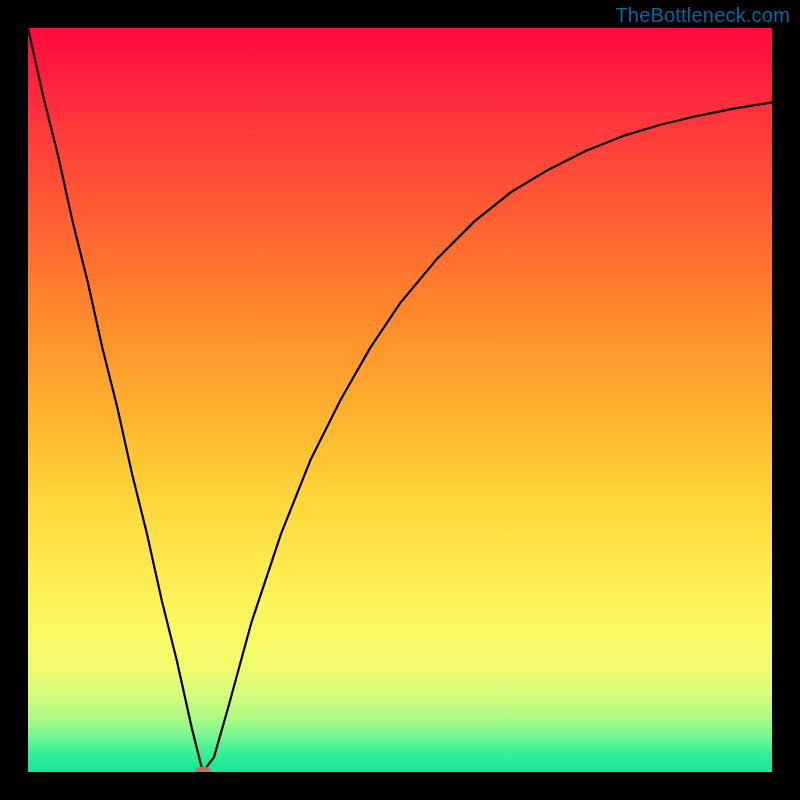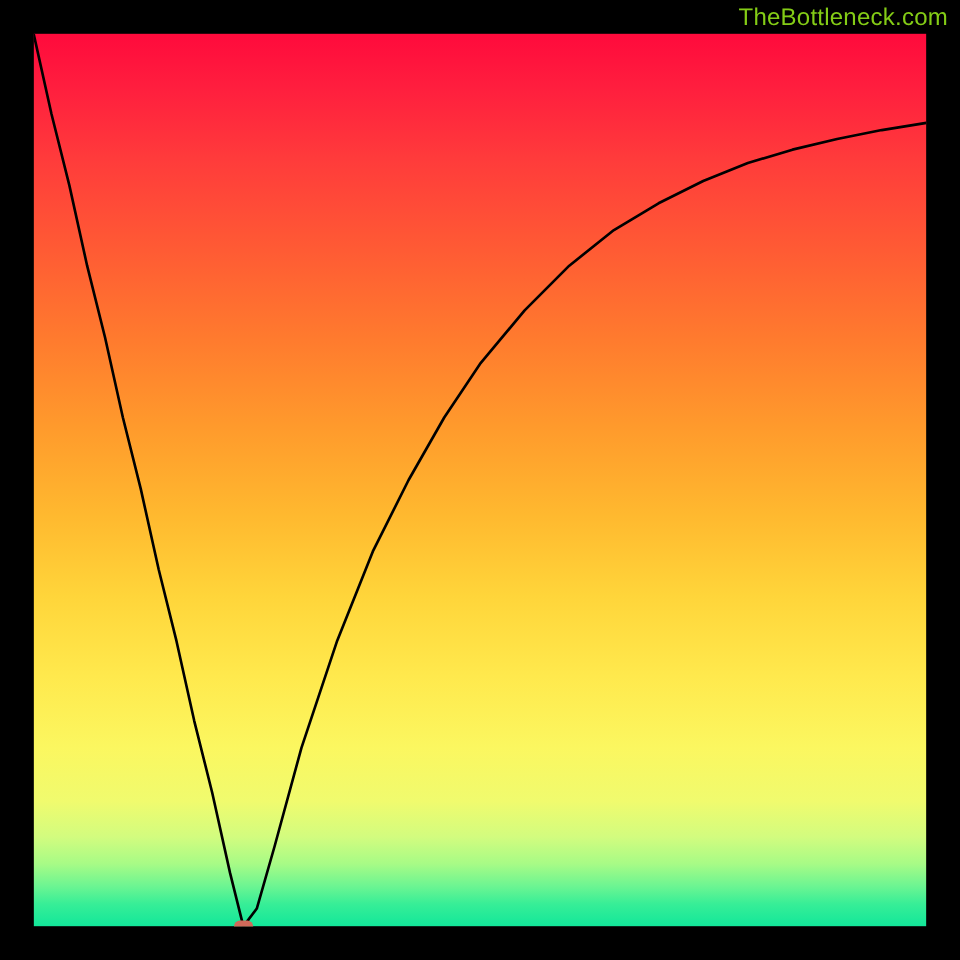--- a/index.html
+++ b/index.html
@@ -64,21 +64,21 @@
     width: 16px;
     height: 10px;
     background: #d06a5a;
     border-radius: 6px;
     transform: translate(-50%, -50%);
   }
   .watermark {
     position: absolute;
     top: 4px;
     right: 10px;
-    color: #84cc16;
+    color: #0369a1;
     font-size: 20px;
     letter-spacing: 0.2px;
     font-weight: 500;
   }
 </style>
 </head>
 <body>
 
 <div class="frame">
 

